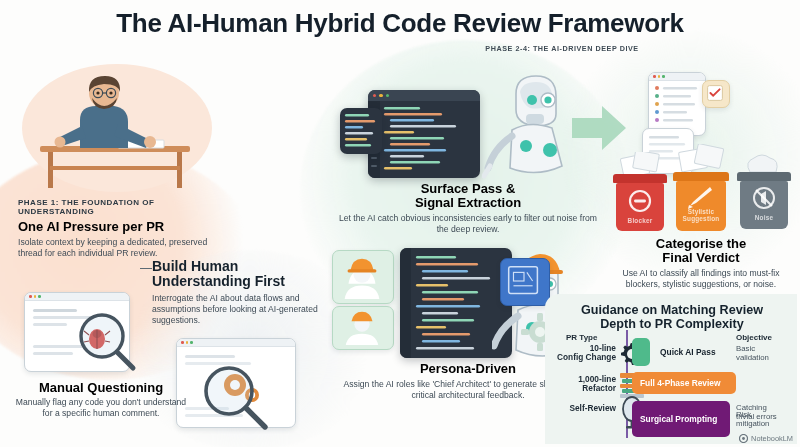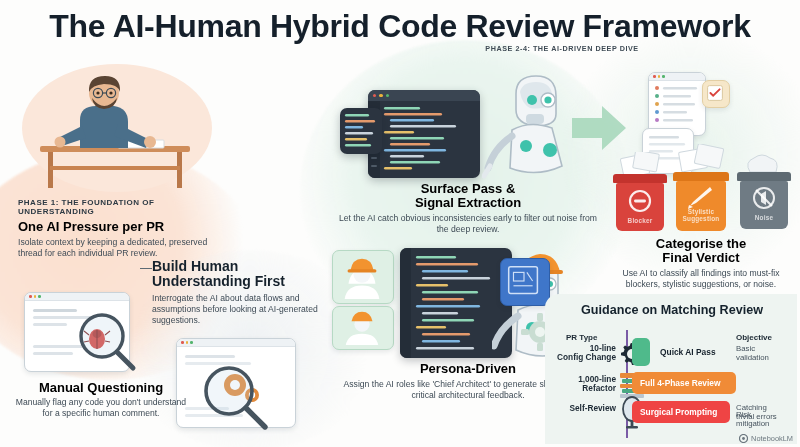--- a/index.html
+++ b/index.html
@@ -17,21 +17,21 @@
     background:radial-gradient(circle at 40% 40%,#fbe0cf 0%,#fbe4d6 45%,rgba(252,236,226,0) 72%);}
   .blob-mint{left:300px;top:40px;width:330px;height:300px;
     background:radial-gradient(circle at 50% 45%,#e4f2ea 0%,#eaf5ef 48%,rgba(235,246,240,0) 74%);}
   .blob-mint2{left:560px;top:30px;width:260px;height:250px;
     background:radial-gradient(circle at 50% 50%,#e7f3ec 0%,rgba(236,246,240,0) 72%);}
   .blob-grey{left:120px;top:250px;width:260px;height:200px;
     background:radial-gradient(circle at 50% 50%,#eef1f3 0%,rgba(240,243,245,0) 72%);}
 
   
   .title{position:absolute;left:0;right:0;top:8px;text-align:center;
-    font-size:32px;font-weight:bold;letter-spacing:-.3px;color:#15202b;}
+    font-size:26px;font-weight:bold;letter-spacing:-.3px;color:#15202b;}
   .phase-kicker{position:absolute;left:462px;top:44px;width:200px;text-align:center;
     font-size:7.2px;font-weight:bold;letter-spacing:.55px;color:#3f4b55;}
 
   
   .kicker{font-size:8px;font-weight:bold;letter-spacing:.5px;color:#2d3a44;}
   .h2{font-size:13px;font-weight:bold;color:#000000;line-height:1.08;}
   .h2s{font-size:14px;font-weight:bold;color:#16222d;line-height:1.1;}
   .body{font-size:8.6px;line-height:1.28;color:#3d4a55;}
 
   
@@ -440,20 +440,21 @@
 
   <div class="blk-verdict">
     <div class="h2">Categorise the</div>
     <div class="h2">Final Verdict</div>
     <div class="body">Use AI to classify all findings into must-fix blockers, stylistic suggestions, or noise.</div>
   </div>
 
   <div class="panel"></div>
   <div class="panel-title">
     <div>Guidance on Matching Review</div>
+    <div>Depth to PR Complexity</div>
   </div>
 
   <div class="axis"></div>
 
   <div class="g-col-h" style="left:566px;top:333px;">PR Type</div>
   <div class="g-col-h" style="left:736px;top:333px;">Objective</div>
 
   <div class="g-prtype" style="left:540px;top:344px;width:76px;">
     <div>10-line</div>
     <div>Config Change</div>
@@ -489,21 +490,21 @@
   </div>
 
   <div class="g-prtype" style="left:540px;top:404px;width:76px;">
     <div>Self-Review</div>
   </div>
   <svg style="position:absolute;left:618px;top:396px;" width="28" height="34" viewBox="0 0 28 34">
     <ellipse cx="14" cy="13" rx="9" ry="12" fill="#dfe8ee" stroke="#3d4a55" stroke-width="1.8"></ellipse>
     <rect x="12.6" y="24" width="2.8" height="7" fill="#3d4a55"></rect>
     <rect x="8" y="30" width="12" height="2.6" rx="1.3" fill="#3d4a55"></rect>
   </svg>
-  <div class="pill" style="left:632px;top:401px;width:90px;height:22px;background:#ef4444;color:#ffffff;">Surgical Prompting</div>
+  <div class="pill" style="left:632px;top:401px;width:90px;height:36px;background:#701a75;color:#ffffff;">Surgical Prompting</div>
   <div class="g-obj" style="left:736px;top:403px;width:62px;">
     <div>Catching</div>
     <div>trivial errors</div>
   </div>
 
   <div class="brand">
     <svg width="9" height="9" viewBox="0 0 9 9">
       <circle cx="4.5" cy="4.5" r="4" fill="none" stroke="#6b777f" stroke-width="1.2"></circle>
       <circle cx="4.5" cy="4.5" r="1.4" fill="#6b777f"></circle>
     </svg>

